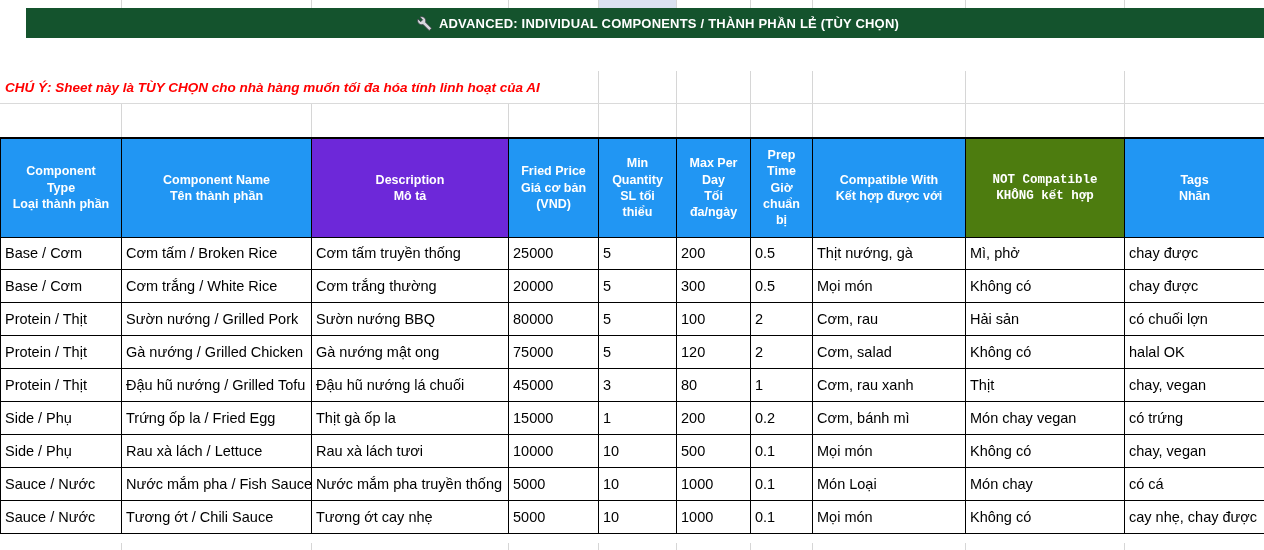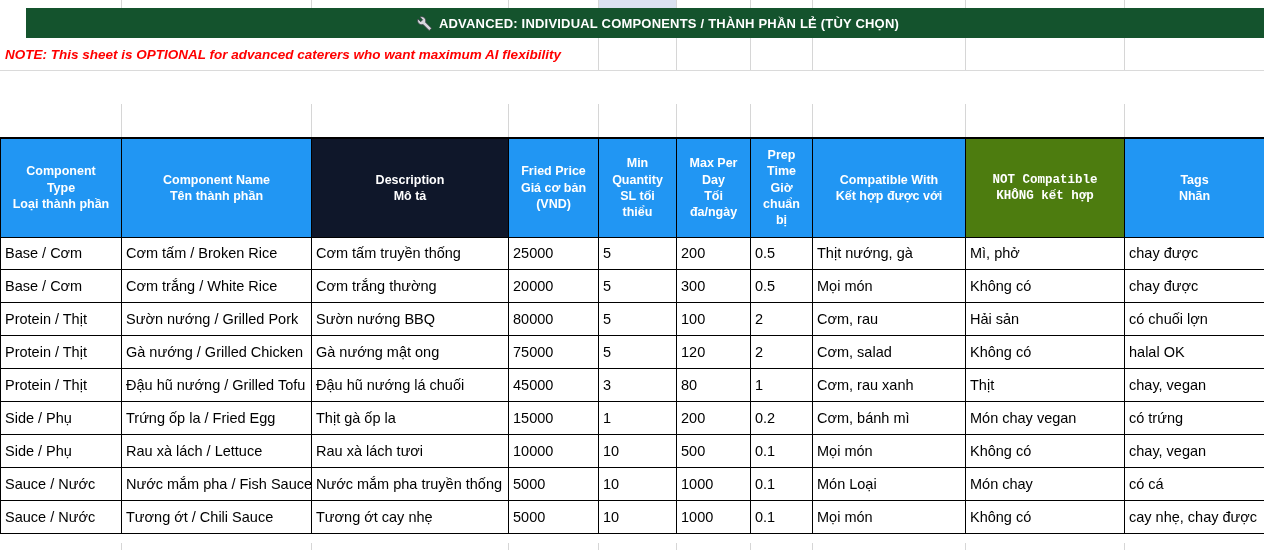--- a/index.html
+++ b/index.html
@@ -89,30 +89,30 @@
 
   <div class="banner" style="background: #14532d; margin-left: 26px;">
     <span class="wrench">
       <svg width="15" height="15" viewBox="0 0 24 24">
         <path d="M22.7 19l-9.1-9.1c.9-2.3.4-5-1.5-6.9-2-2-5-2.4-7.4-1.3L9 6 6 9 1.6 4.7C.4 7.1.9 10.1 2.9 12.1c1.9 1.9 4.6 2.4 6.9 1.5l9.1 9.1c.4.4 1 .4 1.4 0l2.3-2.3c.5-.4.5-1.1.1-1.4z" fill="#d8d8de" stroke="#44464e" stroke-width="1.3"></path>
       </svg>
     </span>
     <span>ADVANCED: INDIVIDUAL COMPONENTS / THÀNH PHẦN LẺ (TÙY CHỌN)</span>
   </div>
 
-  <div class="note note1" style="color: rgb(255, 0, 0);">
-    <span>NOTE: This sheet is OPTIONAL for advanced caterers who want maximum AI flexibility</span>
+
+  <div class="note note2" style="color: rgb(255, 0, 0);">
+    <span>CHÚ Ý: Sheet này là TÙY CHỌN cho nhà hàng muốn tối đa hóa tính linh hoạt của AI</span>
   <div class="gridline-v" style="left: 598px; background: rgb(214, 214, 214);"></div>
       <div class="gridline-v" style="left: 676px; background: rgb(214, 214, 214);"></div>
       <div class="gridline-v" style="left: 750px; background: rgb(214, 214, 214);"></div>
       <div class="gridline-v" style="left: 812px; background: rgb(214, 214, 214);"></div>
       <div class="gridline-v" style="left: 965px; background: rgb(214, 214, 214);"></div>
       <div class="gridline-v" style="left: 1124px; background: rgb(214, 214, 214);"></div>
     </div>
-
 
   <div class="strip emptyrow">
       <div class="gridline-v" style="left: 121px; background: rgb(214, 214, 214);"></div>
       <div class="gridline-v" style="left: 311px; background: rgb(214, 214, 214);"></div>
       <div class="gridline-v" style="left: 508px; background: rgb(214, 214, 214);"></div>
       <div class="gridline-v" style="left: 598px; background: rgb(214, 214, 214);"></div>
       <div class="gridline-v" style="left: 676px; background: rgb(214, 214, 214);"></div>
       <div class="gridline-v" style="left: 750px; background: rgb(214, 214, 214);"></div>
       <div class="gridline-v" style="left: 812px; background: rgb(214, 214, 214);"></div>
       <div class="gridline-v" style="left: 965px; background: rgb(214, 214, 214);"></div>
@@ -132,21 +132,21 @@
         <col style="width:159px">
       <col style="width:140px">
     </colgroup>
     <thead>
         <tr>
           <th style="background: rgb(33, 150, 243); margin-top: 19px;">Component
 Type
 Loại thành phần</th>
           <th style="background: rgb(33, 150, 243);">Component Name
 Tên thành phần</th>
-          <th style="background: #0f172a;">Description
+          <th style="background: #6d28d9;">Description
 Mô tả</th>
           <th style="background: rgb(33, 150, 243);">Fried Price
 Giá cơ bản
 (VND)</th>
           <th style="background: rgb(33, 150, 243);">Min
 Quantity
 SL tối
 thiểu</th>
           <th style="background: rgb(33, 150, 243);">Max Per
 Day

